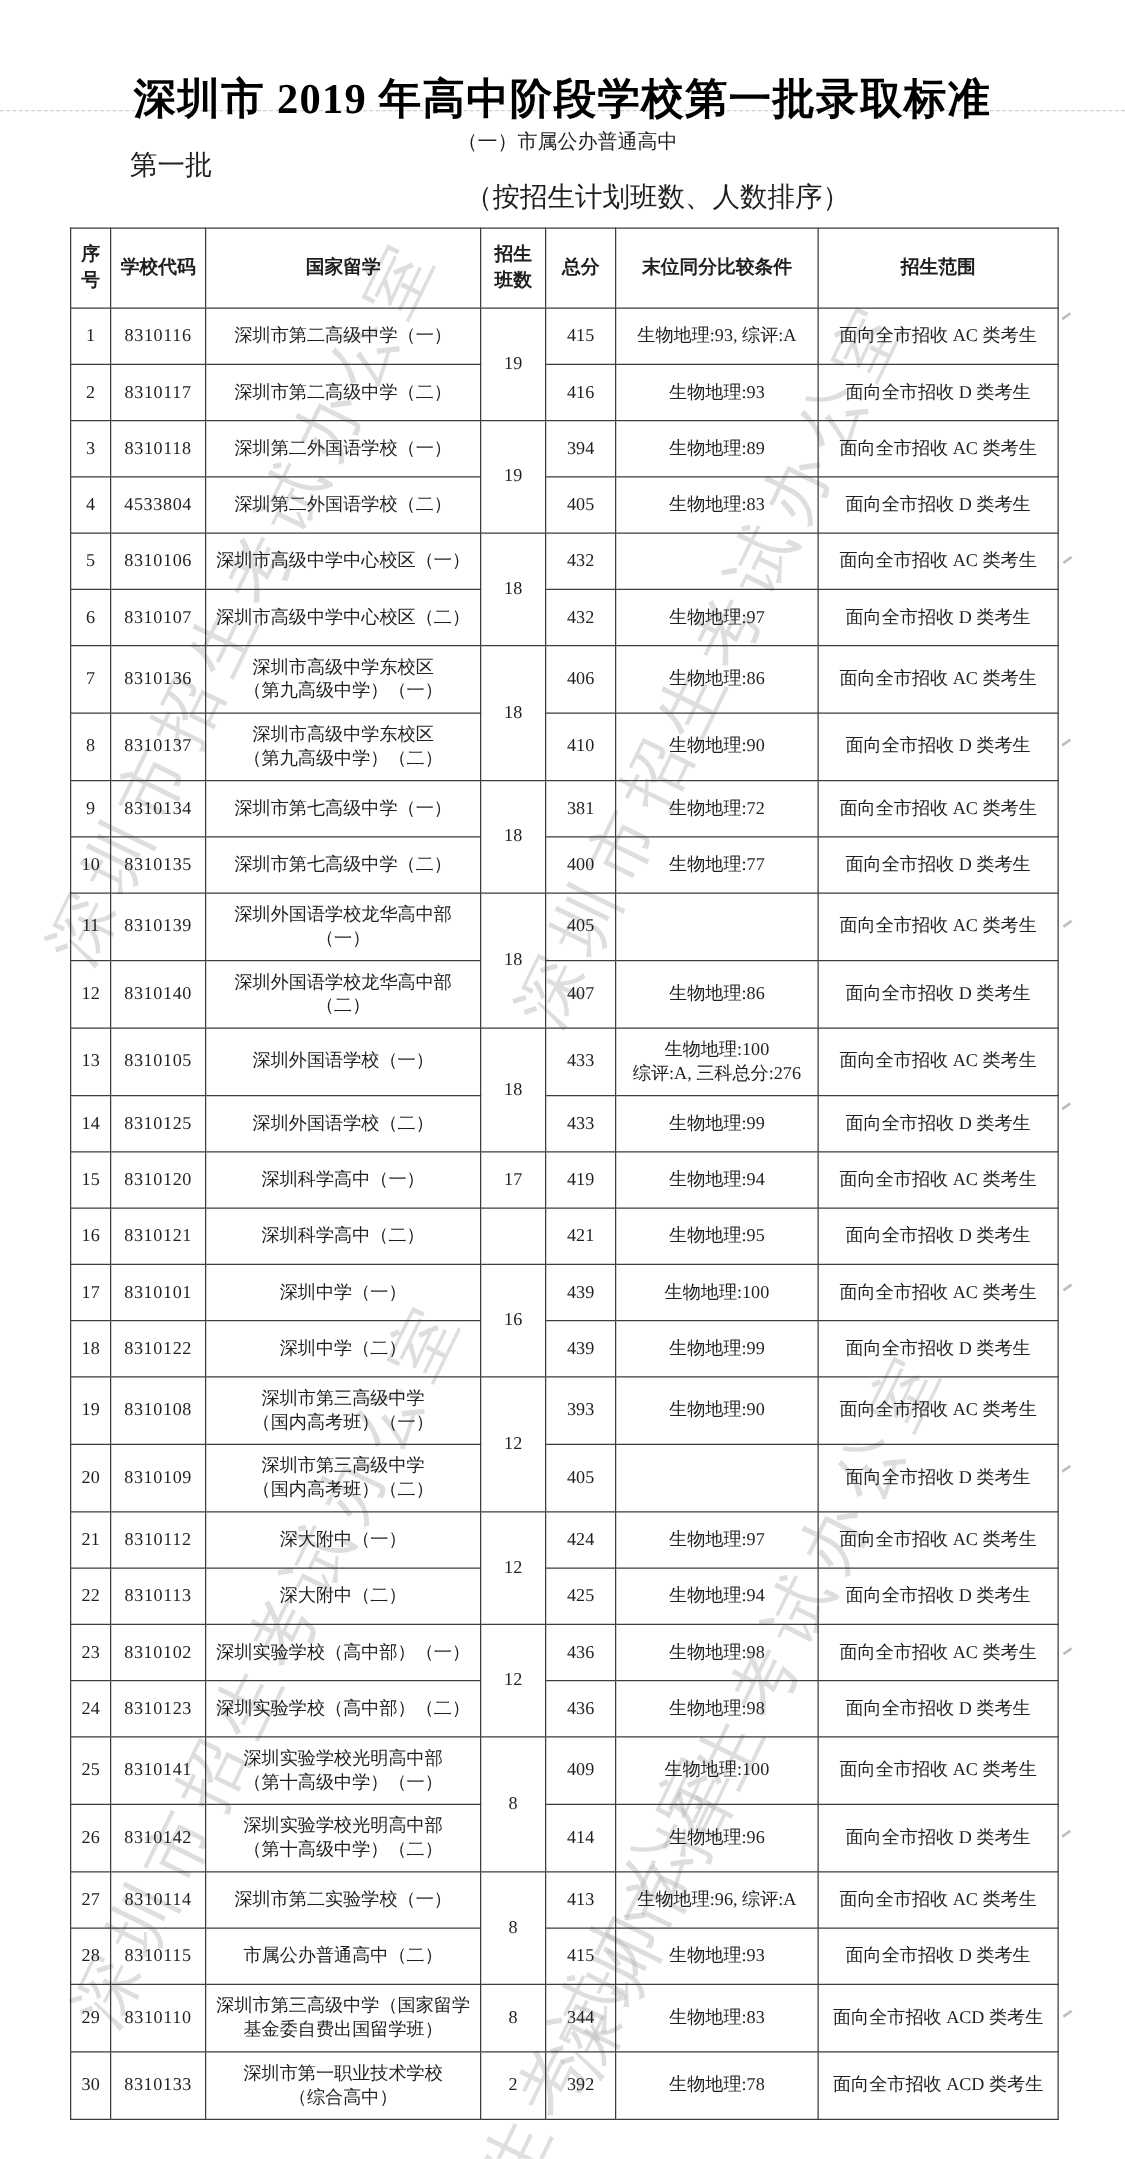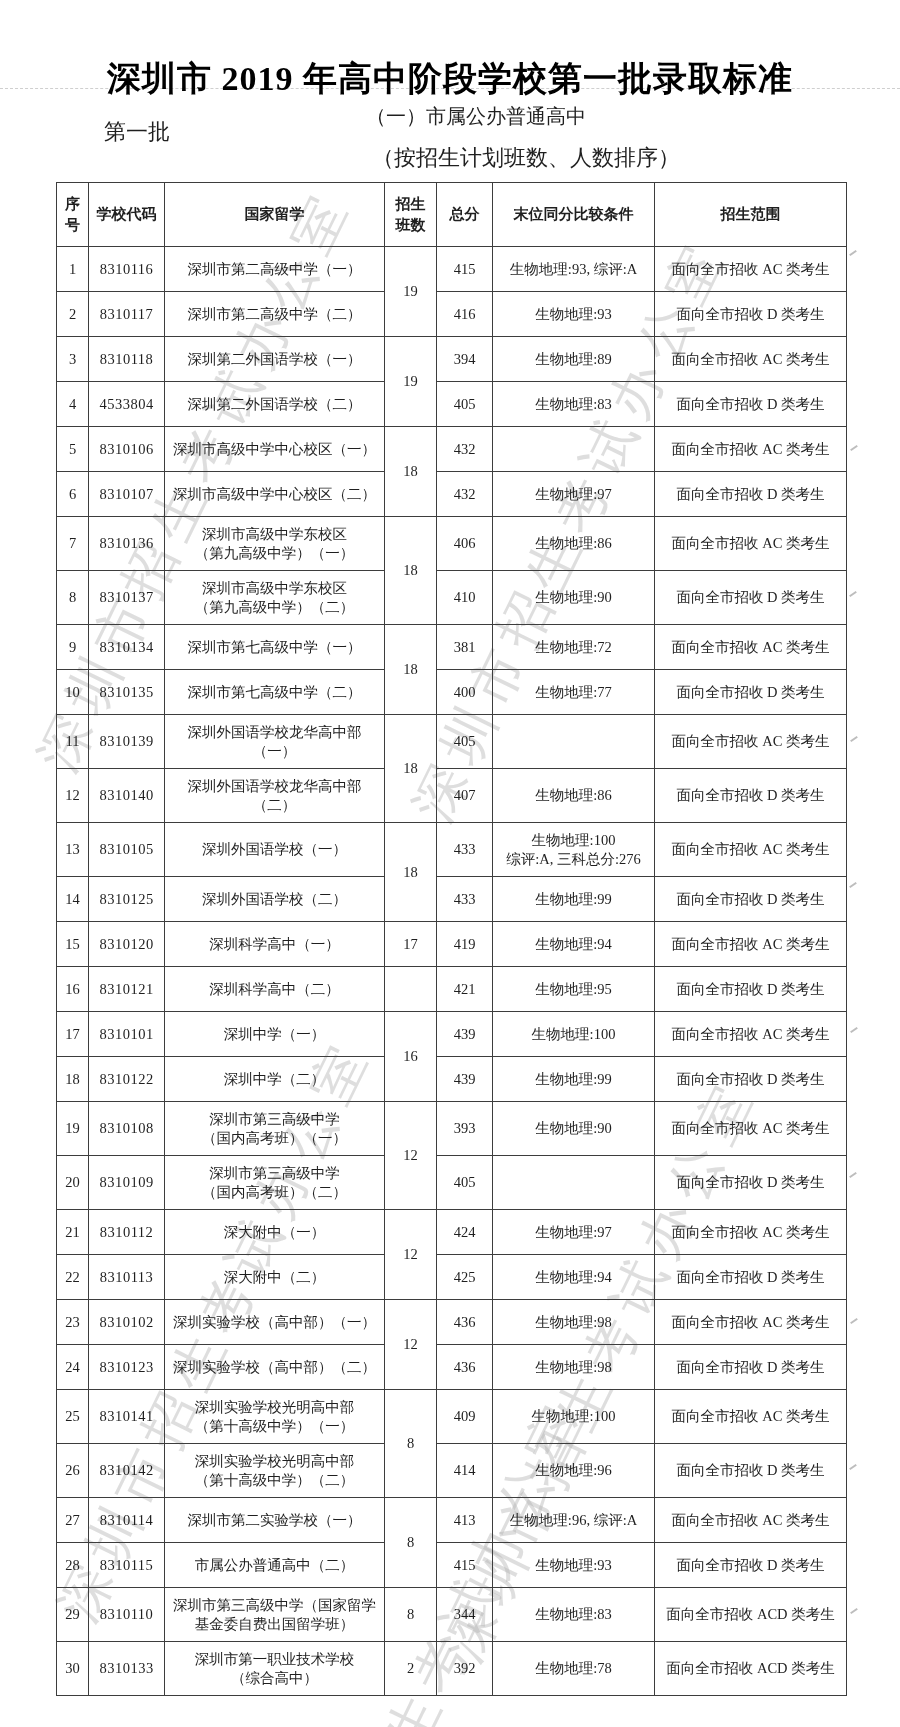--- a/index.html
+++ b/index.html
@@ -18,21 +18,21 @@
   }
   
   .scanline{position:absolute;left:0;top:88px;width:100%;border-top:1px dashed #cfcfcf;}
   .speck{position:absolute;width:8px;height:0;border-top:2px solid #bdbdbd;transform:rotate(-35deg);}
   
   .title{
     position:absolute;top:40px;left:0;width:100%;text-align:center;
     font-size:34px;font-weight:bold;color:#000;letter-spacing:1px;z-index:2;margin-top:16px;
   }
   .batch{position:absolute;left:104px;top:117px;font-size:22px;z-index:2;}
-  .section{position:absolute;left:366px;top:103px;font-size:20px;z-index:2;}
+  .section{position:absolute;left:366px;top:103px;font-size:16px;z-index:2;}
   .note{position:absolute;left:372px;top:143px;font-size:22px;z-index:2;}
   
   table.main{
     position:absolute;left:56px;top:182px;width:790px;z-index:1;
     border-collapse:collapse;table-layout:fixed;background:transparent;
   }
   table.main th,table.main td{
     border:1px solid #3d3d3d;text-align:center;vertical-align:middle;
     padding:0 2px;font-size:14.5px;line-height:19px;background:transparent;
     overflow:hidden;

